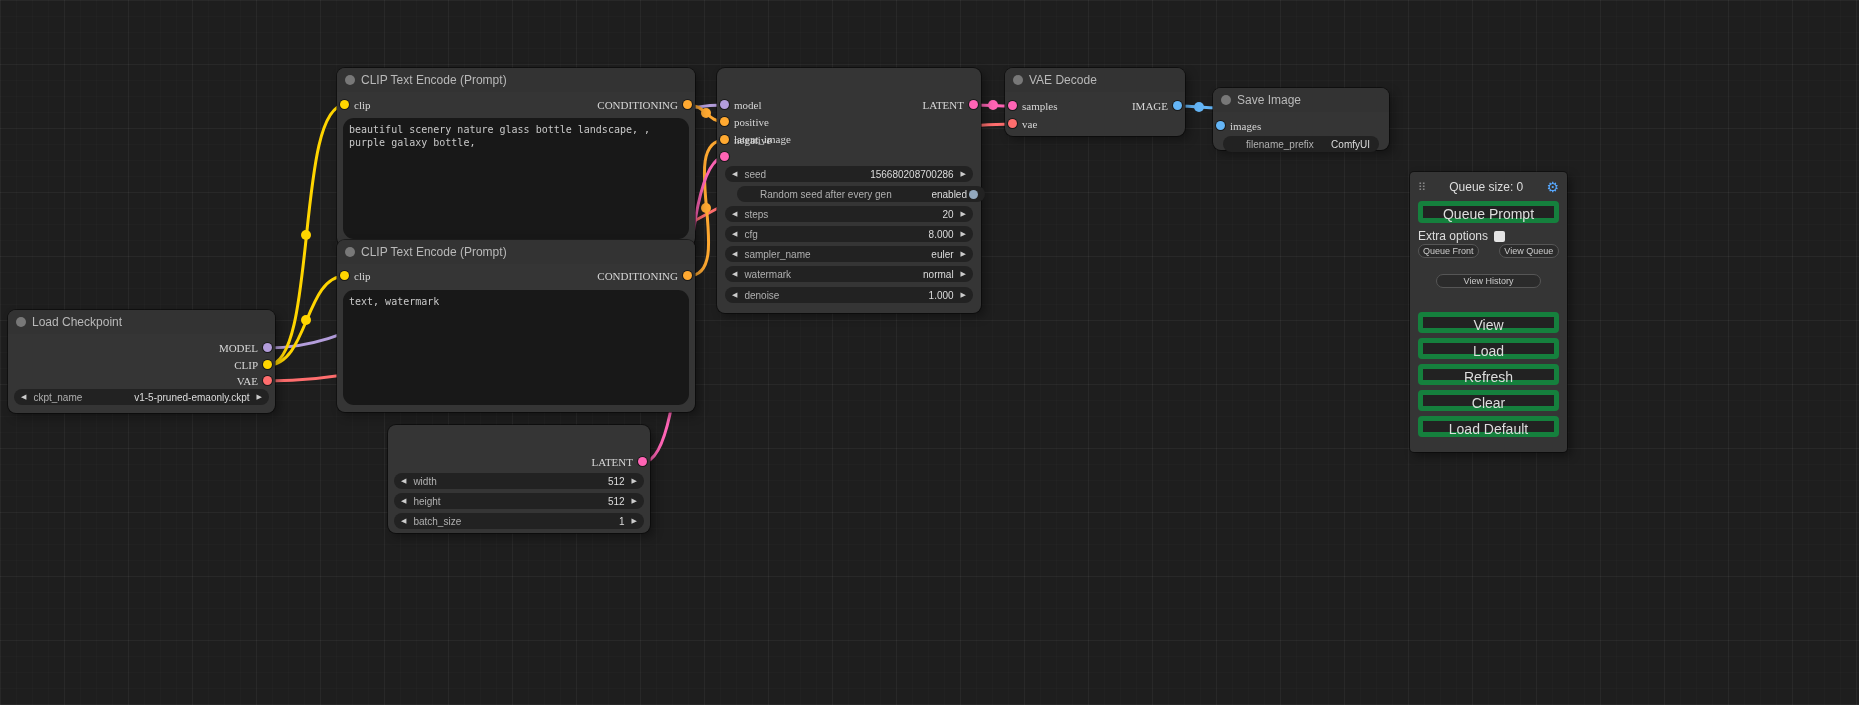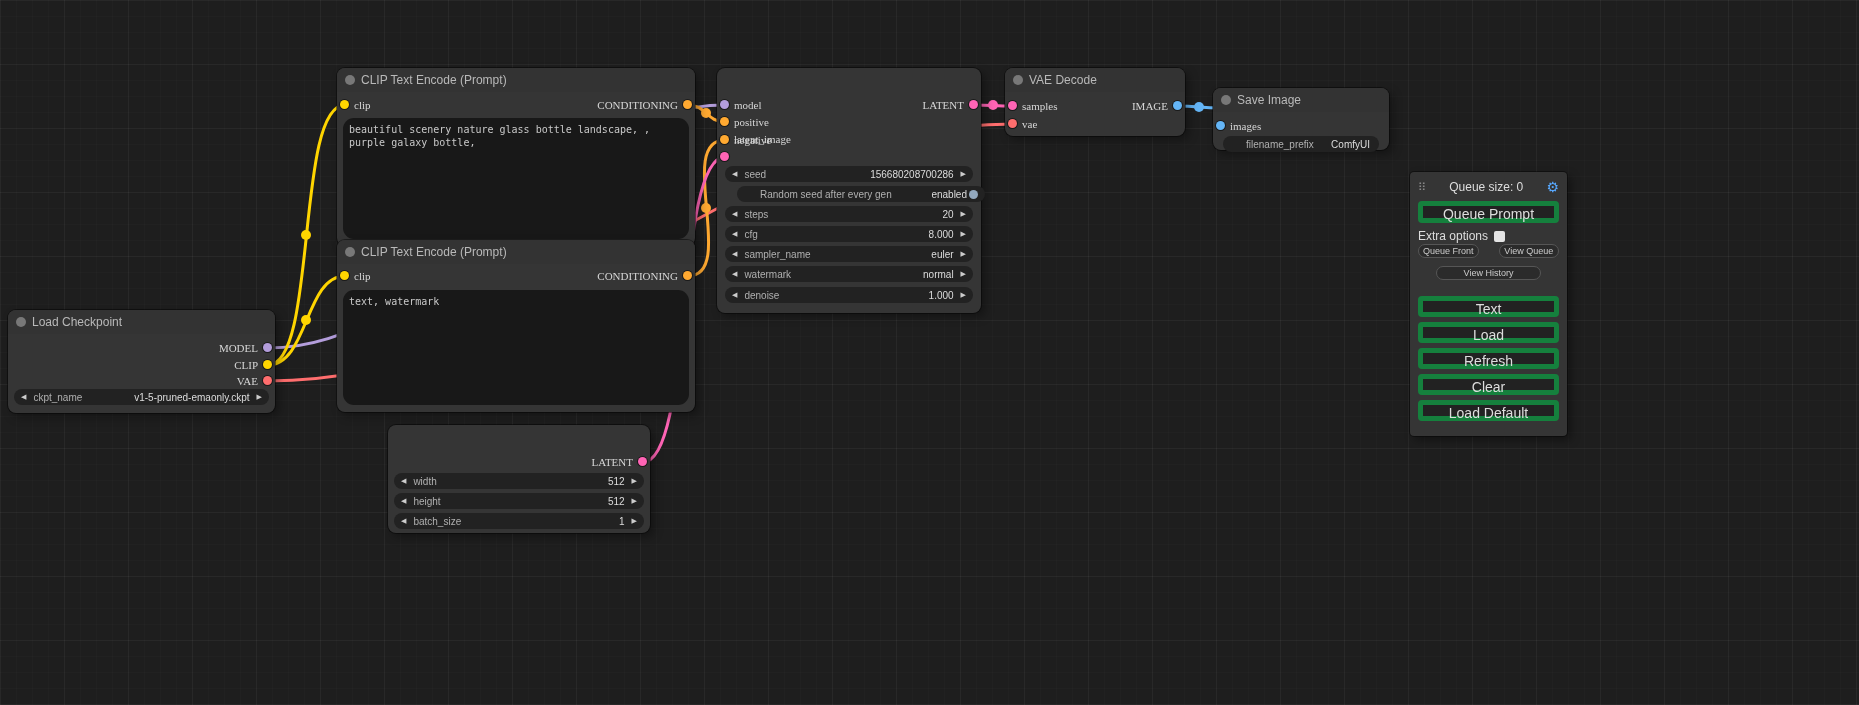--- a/index.html
+++ b/index.html
@@ -61,21 +61,21 @@
   .drag-handle { color:#888; font-size:11px; cursor:move; font-family:"DejaVu Sans", sans-serif; }
   .queue-size { color:#ddd; font-size:12px; }
   .gear { color:#58a9ff; font-size:14px; cursor:pointer; font-family:"DejaVu Sans", sans-serif; }
   .btn { display:block; width:100%; background:#222; color:#ddd; border:5px solid #15803d;
          border-radius:4px; font-family:inherit; cursor:pointer; }
   .btn-big { height:22px; font-size:14px; margin-bottom:5px; }
   .btn-mid { height:21px; font-size:14px; margin-bottom:5px; }
   .extra-row { display:flex; align-items:center; justify-content:flex-start; gap:6px;
                color:#ddd; font-size:12px; height:16px; }
   .checkbox { width:11px; height:11px; background:#e4e4e4; border-radius:2px; cursor:pointer; }
-  .small-row { display:flex; gap:20px; margin-bottom:8px; }
+  .small-row { display:flex; gap:20px; margin-bottom:16px; }
   .vh-row { padding:0 18px; }
   .btn-small { flex:1; height:14px; font-size:9px; border-radius:8px; background:#2b2b2b;
                border:1px solid #565656; color:#ccc; padding:0; cursor:pointer; font-family:inherit; }
   .gap { height:8px; }
 </style>
 </head>
 <body>
 
 <div class="canvas">
 
@@ -262,18 +262,18 @@
     <span class="checkbox"></span>
   </div>
   <div class="small-row">
     <button class="btn-small">Queue Front</button>
     <button class="btn-small">View Queue</button>
   </div>
   <div class="small-row vh-row">
     <button class="btn-small">View History</button>
   </div>
   <div class="gap"></div>
-  <button class="btn btn-mid">Text</button>
+  <button class="btn btn-mid">View</button>
   <button class="btn btn-mid">Load</button>
   <button class="btn btn-mid">Refresh</button>
   <button class="btn btn-mid">Clear</button>
   <button class="btn btn-mid">Load Default</button>
 </div>
 
 </body></html>

